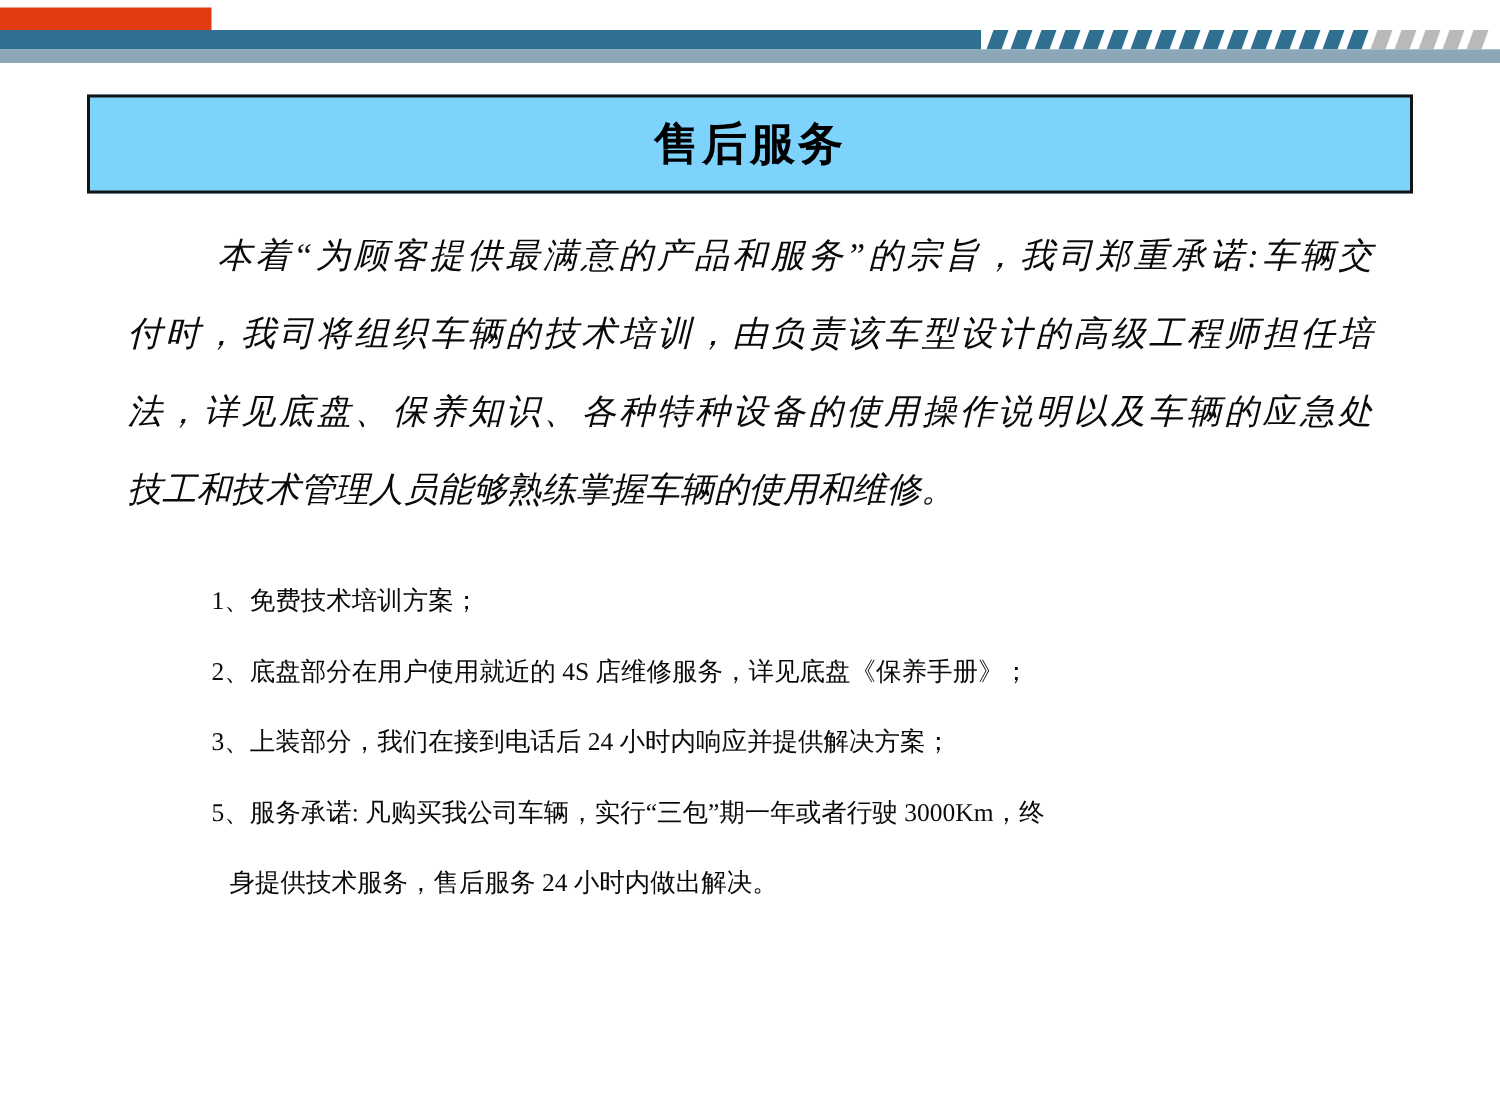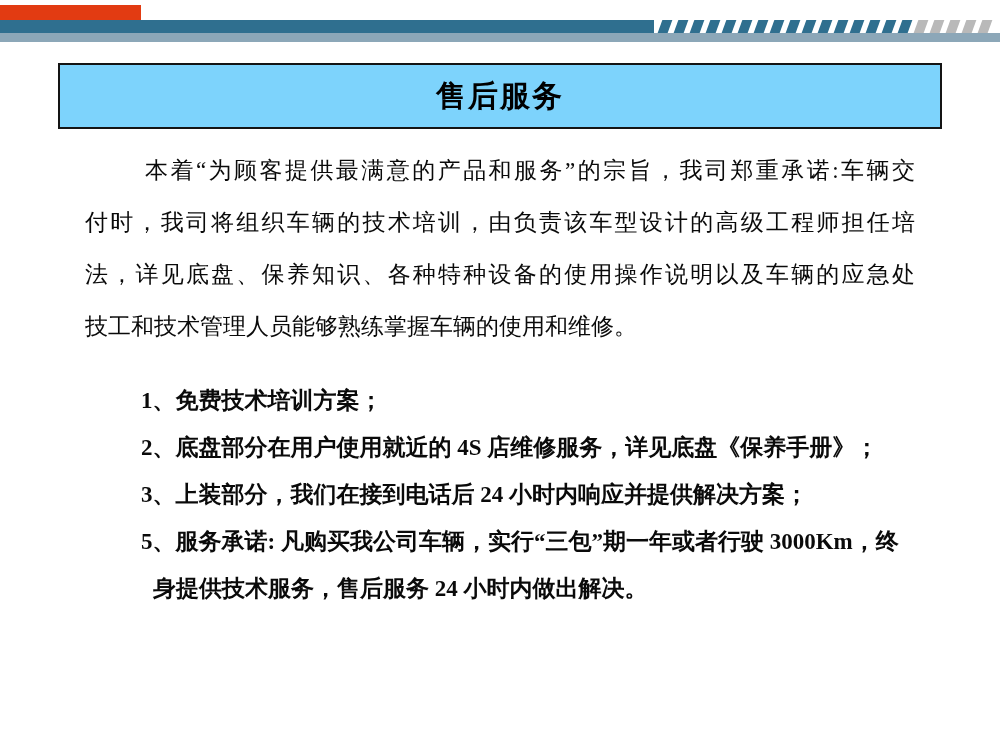--- a/index.html
+++ b/index.html
@@ -28,24 +28,24 @@
   }
   .title-bar h1 {
     margin: 0; color: #000;
     font-family: "Liberation Sans", "DejaVu Sans", sans-serif;
     font-weight: bold; font-size: 30px; letter-spacing: 2px;
   }
 
   
   .content { margin: 0 85px; color: #0a0a0a; }
   .para  { margin-top: 16px; font-size: 23px; }
-  .pline { line-height: 52px; text-align: justify; text-align-last: justify; }
+  .pline { line-height: 52px; text-align: justify; text-align-last: justify; font-style: italic; }
   .pline.first { text-indent: 60px; }
   .pline.last  { text-align: center; text-align-last: left; }
-  .list  { margin-top: 24px; padding-left: 56px; font-size: 23px; font-weight: bold; }
+  .list  { margin-top: 24px; padding-left: 56px; font-size: 17px; }
   .lline { line-height: 47px; white-space: nowrap; }
   .lline.cont { padding-left: 12px; }
 </style>
 </head>
 <body>
 
 <div class="hdr">
   <div class="hdr-red" style="background: rgb(226, 59, 18);"></div>
   <div class="hdr-teal" style="background: rgb(47, 111, 143);">
     <div class="stripes">

